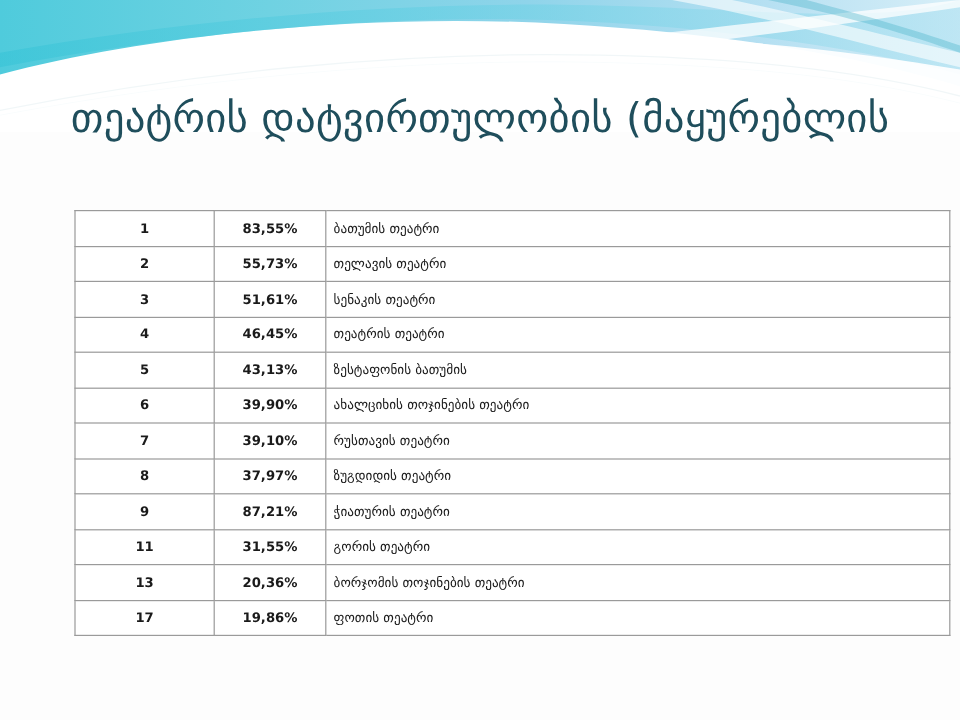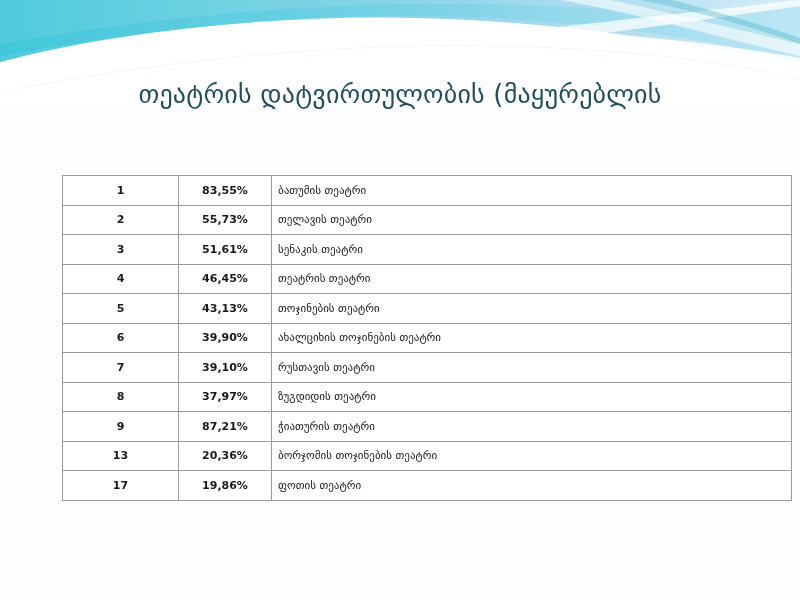--- a/index.html
+++ b/index.html
@@ -42,21 +42,21 @@
     position: absolute;
     top: 78px;
     left: 0;
     width: 800px;
     text-align: center;
     line-height: 1.28;
   }
   .title-line {
     display: block;
     color: #1F4E5C;
-    font-size: 26px;
+    font-size: 34px;
     font-weight: 400;
     letter-spacing: 0.2px;
     white-space: nowrap;
   }
 
   
   #rating-table-wrap {
     position: absolute;
     left: 62px;
     top: 175px;
@@ -167,21 +167,21 @@
             <td class="col-name">სენაკის თეატრი</td>
           </tr>
           <tr>
             <td class="col-rank">4</td>
             <td class="col-pct">46,45%</td>
             <td class="col-name">თეატრის თეატრი</td>
           </tr>
           <tr>
             <td class="col-rank">5</td>
             <td class="col-pct">43,13%</td>
-            <td class="col-name">თოჯინების თეატრი</td>
+            <td class="col-name">ზესტაფონის ბათუმის</td>
           </tr>
           <tr>
             <td class="col-rank">6</td>
             <td class="col-pct">39,90%</td>
             <td class="col-name">ახალციხის თოჯინების თეატრი</td>
           </tr>
           <tr>
             <td class="col-rank">7</td>
             <td class="col-pct">39,10%</td>
             <td class="col-name">რუსთავის თეატრი</td>
@@ -190,20 +190,25 @@
             <td class="col-rank">8</td>
             <td class="col-pct">37,97%</td>
             <td class="col-name">ზუგდიდის თეატრი</td>
           </tr>
           <tr>
             <td class="col-rank">9</td>
             <td class="col-pct">87,21%</td>
             <td class="col-name">ჭიათურის თეატრი</td>
           </tr>
           <tr>
+            <td class="col-rank">11</td>
+            <td class="col-pct">31,55%</td>
+            <td class="col-name">გორის თეატრი</td>
+          </tr>
+          <tr>
             <td class="col-rank">13</td>
             <td class="col-pct">20,36%</td>
             <td class="col-name">ბორჯომის თოჯინების თეატრი</td>
           </tr>
           <tr>
             <td class="col-rank">17</td>
             <td class="col-pct">19,86%</td>
             <td class="col-name">ფოთის თეატრი</td>
           </tr>
         </tbody>

